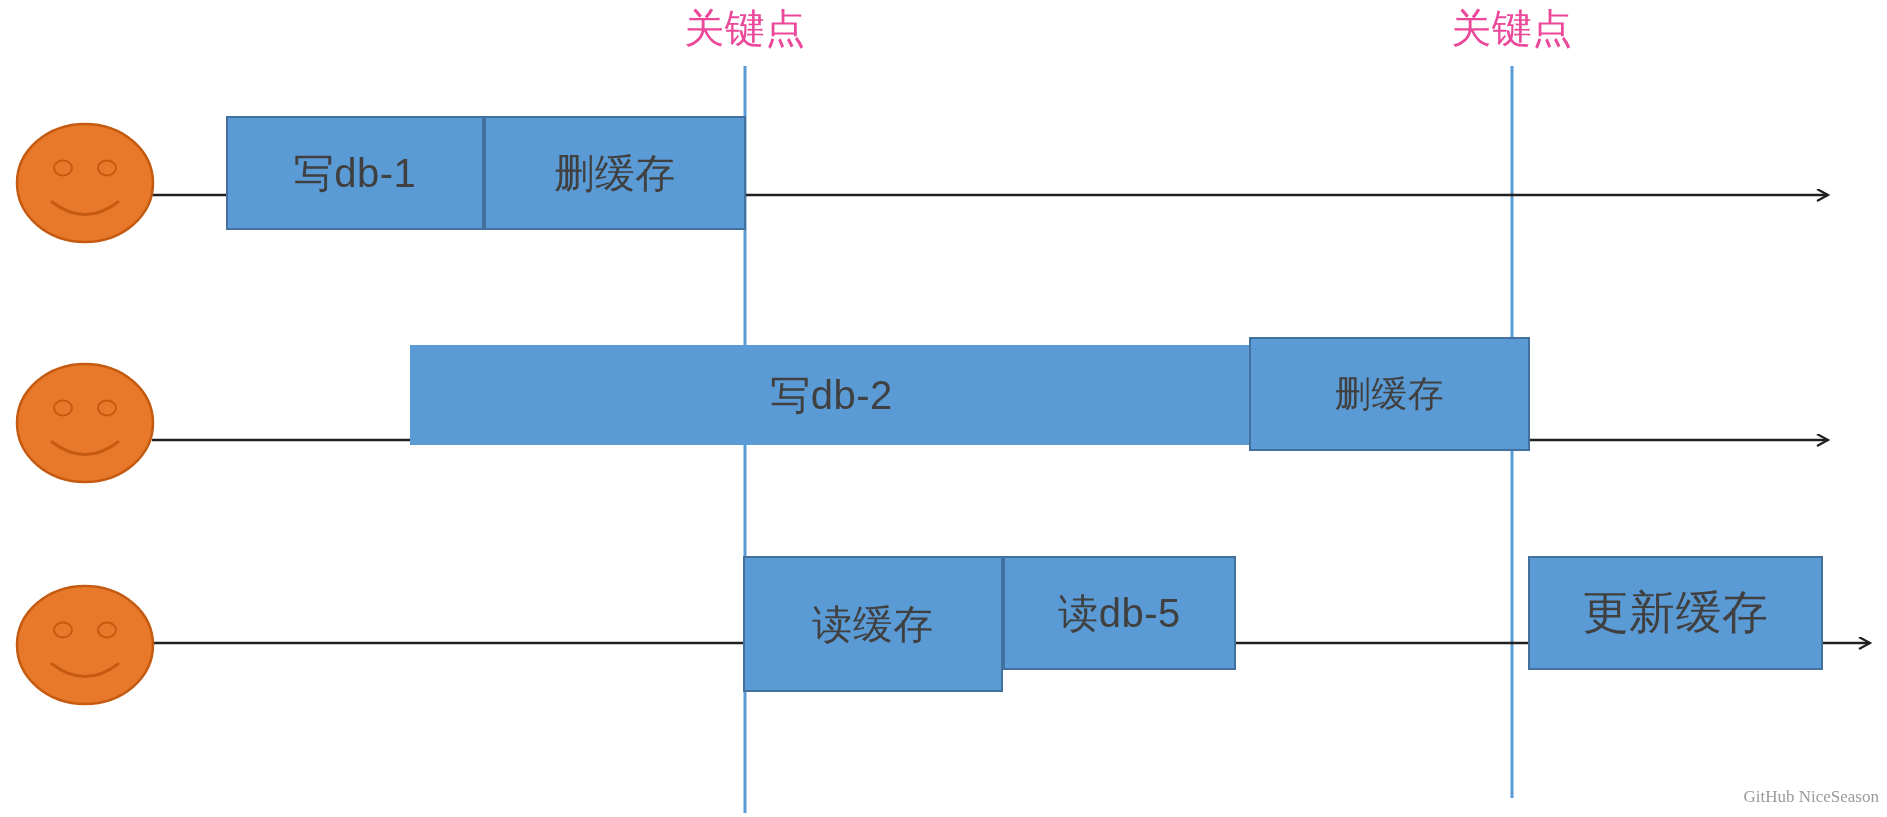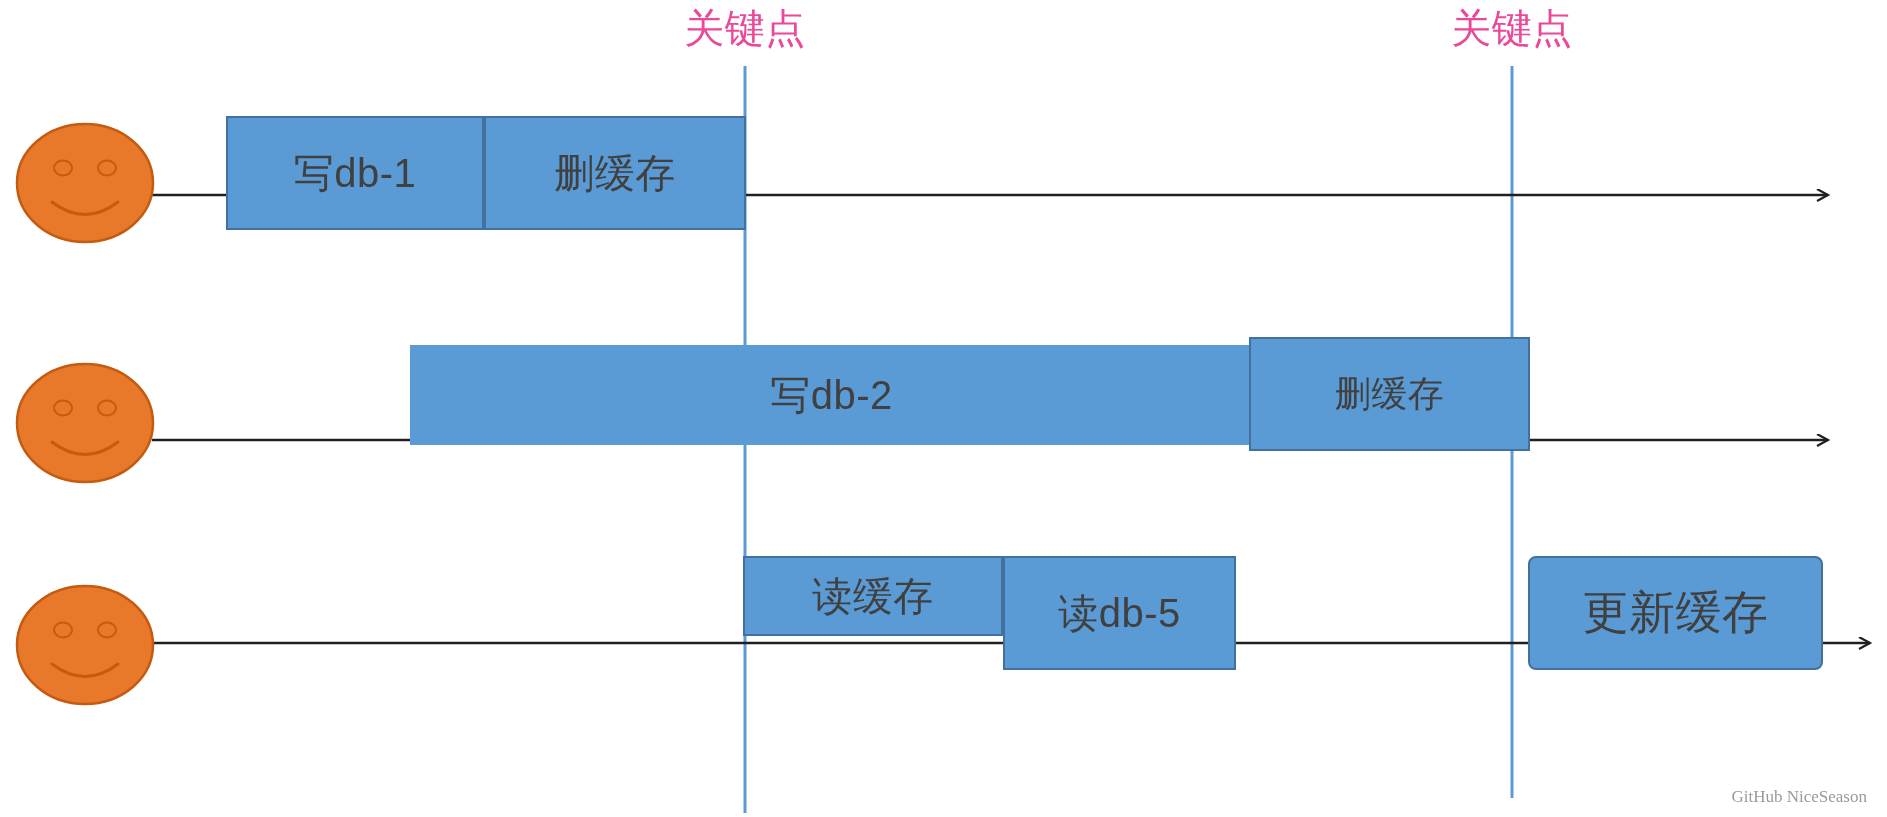--- a/index.html
+++ b/index.html
@@ -50,26 +50,26 @@
     letter-spacing: 0.5px;
   }
   .pbox.bordered {
     border: 2px solid #41719C;
   }
   .pbox.noborder {
     border: none;
   }
   .f-40 { font-size: 40px; }
   .f-36 { font-size: 36px; }
-  .f-44 { font-size: 46px; border-radius: 8px; }
+  .f-44 { font-size: 46px; }
 
   
   .watermark {
     position: absolute;
-    right: 20px;
+    right: 8px;
     bottom: 10px;
     font-family: "Liberation Serif", "DejaVu Serif", serif;
     font-size: 17px;
     color: #9a9a9a;
     white-space: nowrap;
   }
 </style>
 </head>
 <body>
 
@@ -115,19 +115,19 @@
   <div id="keypoint-labels">
       <div class="keypoint-label" style="left: 745px; top: 8px;">关键点</div>
       <div class="keypoint-label" style="left: 1512px; top: 8px;">关键点</div>
     </div>
 
   <div id="boxes">
       <div class="pbox f-40 bordered" style="left: 226px; top: 116px; width: 258px; height: 114px;">写db-1</div>
       <div class="pbox f-40 bordered" style="left: 484px; top: 116px; width: 262px; height: 114px;">删缓存</div>
       <div class="pbox f-40 noborder" style="left: 410px; top: 345px; width: 843px; height: 100px;">写db-2</div>
       <div class="pbox f-36 bordered" style="left: 1249px; top: 337px; width: 281px; height: 114px;">删缓存</div>
-      <div class="pbox f-40 bordered" style="left: 743px; top: 556px; width: 260px; height: 80px;">读缓存</div>
+      <div class="pbox f-40 bordered" style="left: 743px; top: 556px; width: 260px; height: 136px;">读缓存</div>
       <div class="pbox f-40 bordered" style="left: 1003px; top: 556px; width: 233px; height: 114px;">读db-5</div>
       <div class="pbox f-44 bordered" style="left: 1528px; top: 556px; width: 295px; height: 114px;">更新缓存</div>
     </div>
 
   <div class="watermark">GitHub NiceSeason</div>
 </div>
 
 </body></html>

